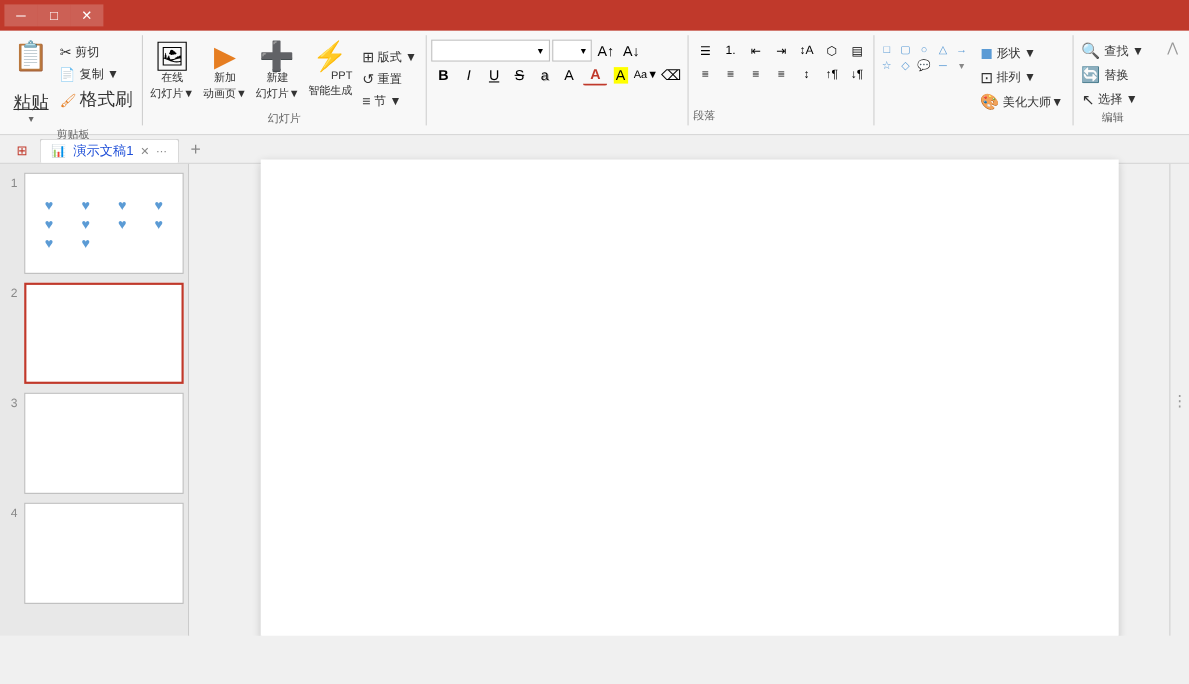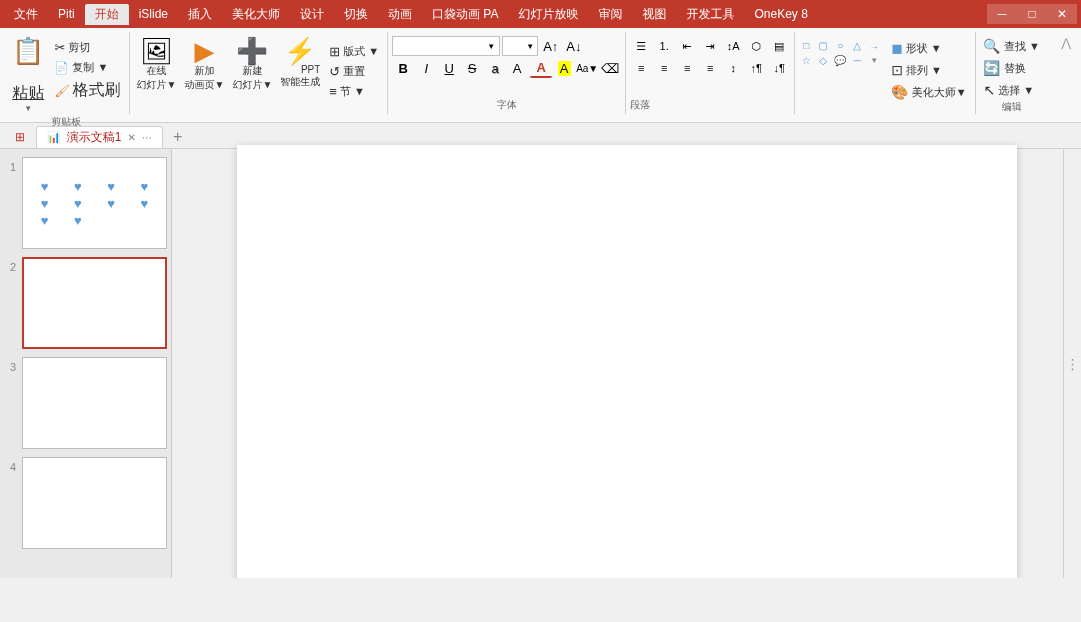--- a/index.html
+++ b/index.html
@@ -166,37 +166,20 @@
       font-size: 12px;
       cursor: pointer;
     }
   </style>
 </head>
 <body>
 
 <div style="background:#c0392b;">
 
   <div style="display:flex; align-items:center; height:28px; padding:0 4px; background:#c0392b; justify-content:space-between;">
-    <div style="display:flex; align-items:center; gap:0;">
-      <div class="menu-item">文件</div>
-      <div class="menu-item">Piti</div>
-      <div class="menu-item active">开始</div>
-      <div class="menu-item">iSlide</div>
-      <div class="menu-item">插入</div>
-      <div class="menu-item">美化大师</div>
-      <div class="menu-item">设计</div>
-      <div class="menu-item">切换</div>
-      <div class="menu-item">动画</div>
-      <div class="menu-item">口袋动画 PA</div>
-      <div class="menu-item">幻灯片放映</div>
-      <div class="menu-item">审阅</div>
-      <div class="menu-item">视图</div>
-      <div class="menu-item">开发工具</div>
-      <div class="menu-item">OneKey 8</div>
-    </div>
     <div style="display:flex; gap:0;">
       <div class="win-btn">─</div>
       <div class="win-btn">□</div>
       <div class="win-btn close">✕</div>
     </div>
   </div>
 </div>
 
 <div class="ribbon">
   <div class="ribbon-content">
@@ -255,20 +238,21 @@
           <div class="rb-btn-small">
             <span style="font-size:13px;">↺</span>
             <span>重置</span>
           </div>
           <div class="rb-btn-small">
             <span style="font-size:13px;">≡</span>
             <span>节 ▼</span>
           </div>
         </div>
       </div>
+      <div style="font-size:10px; color:#666; text-align:center; padding-bottom:2px;">幻灯片</div>
     </div>
 
     <div style="display:flex; flex-direction:column; border-right:1px solid #d0d0d0; padding:2px 4px 0 4px;">
       <div style="flex:1; display:flex; flex-direction:column; gap:2px; padding-top:2px;">
 
         <div style="display:flex; gap:2px; align-items:center;">
           <div class="font-selector" style="width:108px;">
             <span style="font-size:11px; overflow:hidden; white-space:nowrap; flex:1;"></span>
             <span style="font-size:8px;">▼</span>
           </div>
@@ -292,21 +276,20 @@
           <div class="fmt-btn" style="text-shadow:1px 1px #aaa;">a</div>
           <div class="fmt-btn" style="letter-spacing:2px;">A</div>
           <div class="fmt-btn" style="color:#c0392b; font-weight:bold; border-bottom:2px solid #c0392b;">A</div>
           <div class="fmt-btn">
             <span style="background:#ffff00; padding:0 2px;">A</span>
           </div>
           <div class="fmt-btn" style="font-size:10px;">Aa▼</div>
           <div class="fmt-btn">⌫</div>
         </div>
       </div>
-      <div style="font-size:10px; color:#666; text-align:center; padding-bottom:2px;">字体</div>
     </div>
 
     <div style="display:flex; flex-direction:column; border-right:1px solid #d0d0d0; padding:2px 4px 0 4px;">
       <div style="flex:1; display:flex; flex-direction:column; gap:2px; padding-top:2px;">
 
         <div style="display:flex; gap:1px; align-items:center;">
           <div class="para-btn">☰</div>
           <div class="para-btn">1.</div>
           <div class="para-btn">⇤</div>
           <div class="para-btn">⇥</div>
@@ -382,21 +365,21 @@
     <div style="margin-left:auto; margin-top:2px; padding-right:4px; display:flex; flex-direction:column; justify-content:flex-start;">
       <div style="font-size:12px; color:#999; cursor:pointer; padding:2px;">⋀</div>
     </div>
   </div>
 </div>
 
 <div style="height:26px; background:#f0f0f0; display:flex; align-items:flex-end; padding:0 8px; border-bottom:1px solid #d0d0d0;">
   <div style="width:24px; height:22px; display:flex; align-items:center; justify-content:center; font-size:12px; cursor:pointer; margin-right:4px; color:#c0392b;">⊞</div>
   <div style="display:flex; align-items:center; padding:3px 10px; font-size:12px; cursor:pointer; border:1px solid #d0d0d0; border-bottom:none; background:white; border-radius:3px 3px 0 0; gap:6px; height:22px;">
     <span style="font-size:11px; color:#c0392b;">📊</span>
-    <span style="font-size:12px; color:#b91c1c;">演示文稿1</span>
+    <span style="font-size:12px; color:#1d4ed8;">演示文稿1</span>
     <span style="font-size:10px; color:#888; cursor:pointer;">✕</span>
     <span style="font-size:10px; color:#888; cursor:pointer;">⋯</span>
   </div>
   <div style="width:22px; height:22px; display:flex; align-items:center; justify-content:center; font-size:16px; cursor:pointer; color:#888; margin-left:4px;">+</div>
 </div>
 
 <div style="display:flex; height:calc(100vh - 22px - 22px - 97px - 26px - 26px); background:#f0f0f0; position:relative;">
 
   <div class="slide-panel">
 

